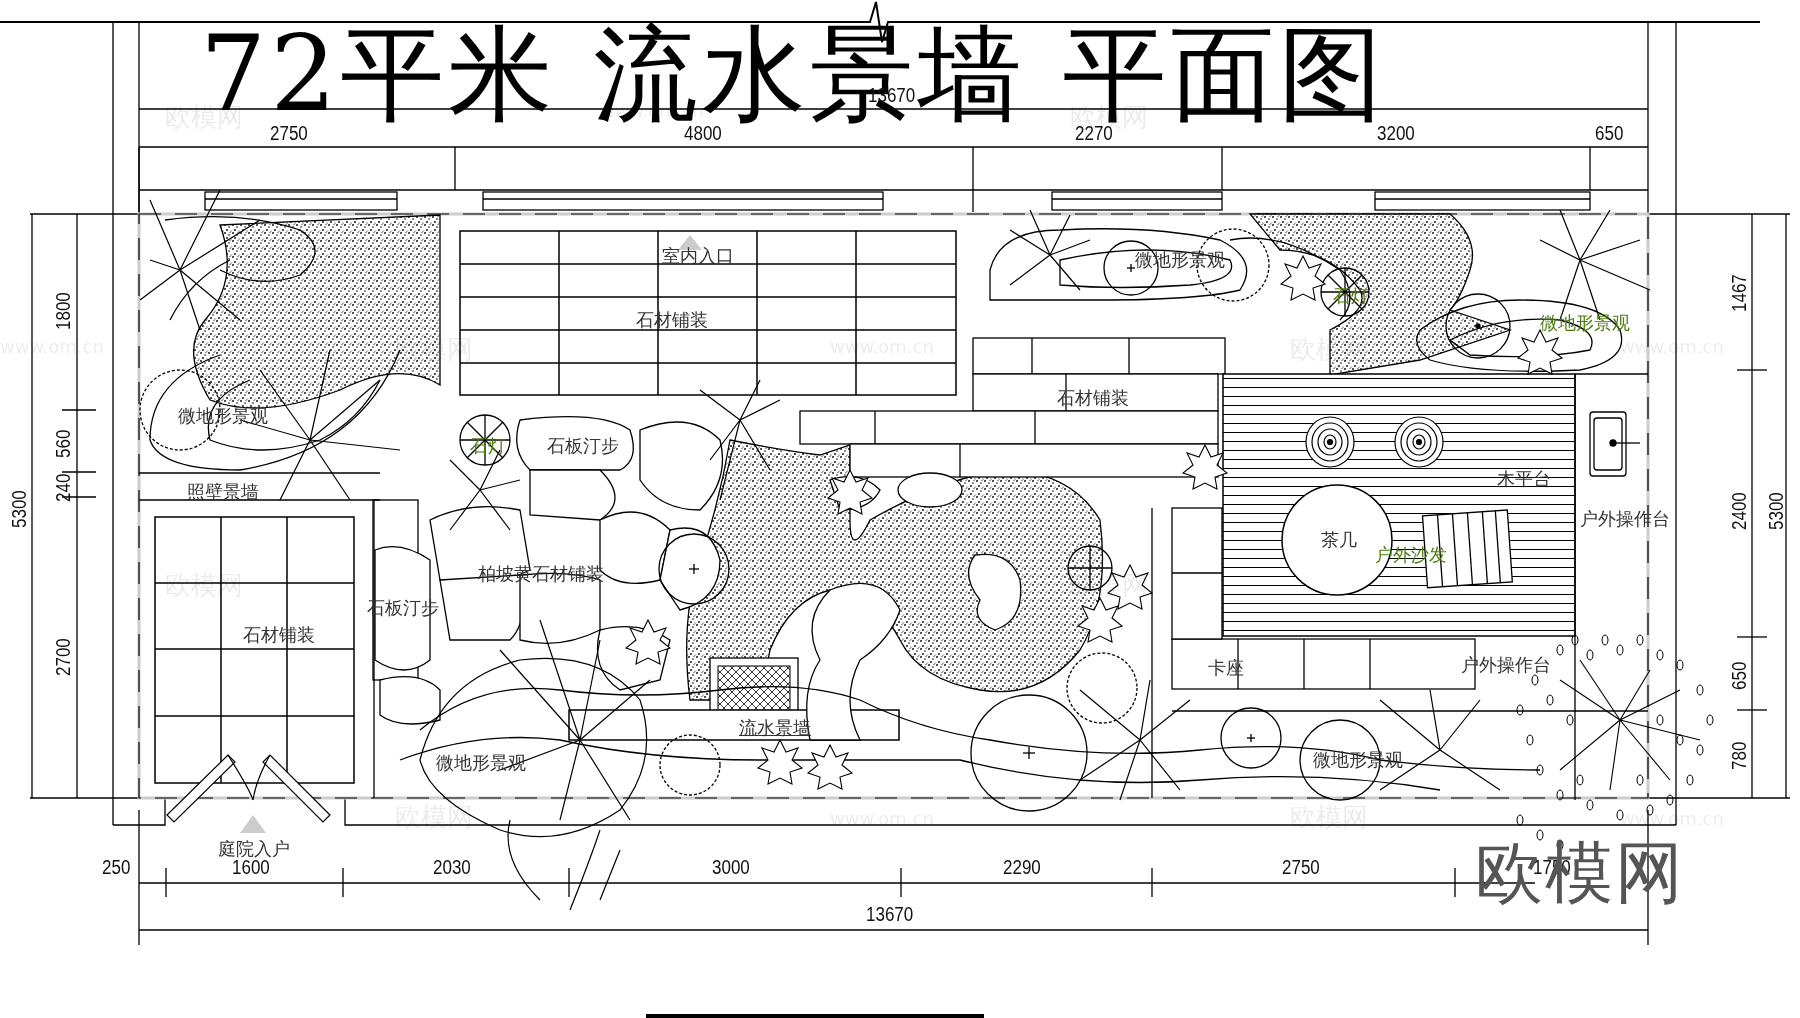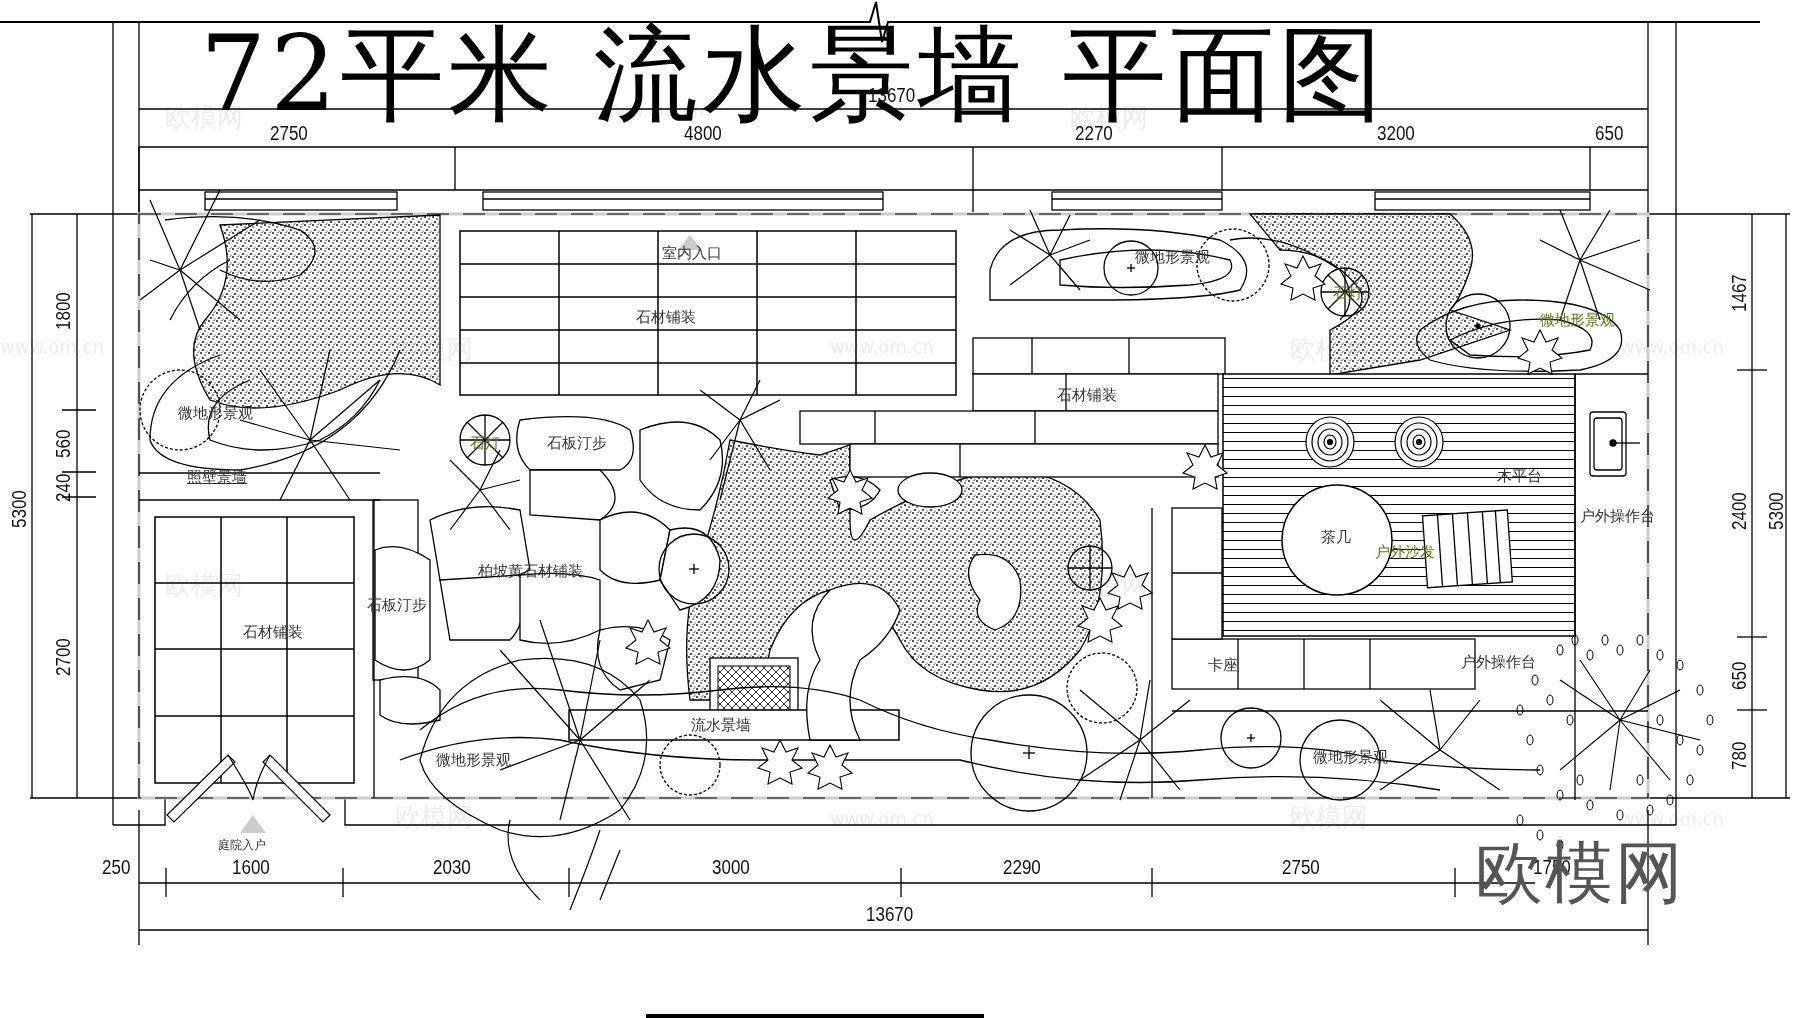--- a/index.html
+++ b/index.html
@@ -1,21 +1,21 @@
 <!DOCTYPE html>
 <html><head>
 <meta charset="utf-8">
 <style>
   html,body{margin:0;padding:0;background:#ffffff;}
   body{width:1800px;height:1018px;position:relative;overflow:hidden;font-family:"DejaVu Sans",sans-serif;}
   svg{position:absolute;left:0;top:0;}
   .title{position:absolute;left:200px;top:22px;font-family:"DejaVu Serif",serif;font-size:104px;letter-spacing:4px;color:#000;white-space:nowrap;line-height:1;font-weight:normal;}
   .dim{position:absolute;font-family:"Liberation Sans",sans-serif;font-size:20px;color:#111;white-space:nowrap;transform:scaleX(0.85);transform-origin:left top;}
   .dimv{position:absolute;font-family:"Liberation Sans",sans-serif;font-size:20px;color:#111;white-space:nowrap;transform:rotate(-90deg) scaleX(0.85);transform-origin:left top;}
-  .lbl{position:absolute;font-family:"DejaVu Serif",serif;font-size:15px;color:#333;white-space:nowrap;}
+  .lbl{position:absolute;font-family:"DejaVu Serif",serif;font-size:18px;color:#333;white-space:nowrap;}
   .lbl-g{color:#4d7c0f;}
   .wm{position:absolute;font-family:"DejaVu Sans",sans-serif;color:rgba(0,0,0,0.08);font-size:26px;white-space:nowrap;}
   .brand{position:absolute;left:1475px;top:828px;font-family:"DejaVu Sans",sans-serif;font-size:68px;color:#555;letter-spacing:2px;}
 </style>
 </head>
 <body>
 
 <svg width="1800" height="1018" viewBox="0 0 1800 1018" xmlns="http://www.w3.org/2000/svg">
   <defs>
     <pattern id="gravel" width="8" height="8" patternUnits="userSpaceOnUse">
@@ -376,32 +376,32 @@
 <div class="lbl" style="left:636px;top:308px;">石材铺装</div>
 <div class="lbl" style="left:1057px;top:386px;">石材铺装</div>
 <div class="lbl" style="left:243px;top:623px;">石材铺装</div>
 <div class="lbl" style="left:178px;top:404px;">微地形景观</div>
 <div class="lbl" style="left:1135px;top:248px;">微地形景观</div>
 <div class="lbl" style="left:436px;top:751px;">微地形景观</div>
 <div class="lbl" style="left:1313px;top:748px;">微地形景观</div>
 <div class="lbl lbl-g" style="left:1540px;top:311px;">微地形景观</div>
 <div class="lbl" style="left:547px;top:434px;">石板汀步</div>
 <div class="lbl" style="left:367px;top:596px;">石板汀步</div>
-<div class="lbl" style="left:187px;top:468px;text-decoration:underline;">照壁景墙</div>
+<div class="lbl" style="left:187px;top:480px;text-decoration:underline;">照壁景墙</div>
 <div class="lbl lbl-g" style="left:470px;top:434px;">石灯</div>
 <div class="lbl lbl-g" style="left:1333px;top:284px;">石灯</div>
 <div class="lbl" style="left:478px;top:562px;">柏坡黄石材铺装</div>
-<div class="lbl" style="left:691px;top:716px;">流水景墙</div>
+<div class="lbl" style="left:739px;top:716px;text-decoration:underline;">流水景墙</div>
 <div class="lbl" style="left:1497px;top:467px;">木平台</div>
 <div class="lbl" style="left:1321px;top:528px;">茶几</div>
 <div class="lbl lbl-g" style="left:1375px;top:543px;">户外沙发</div>
 <div class="lbl" style="left:1580px;top:507px;">户外操作台</div>
 <div class="lbl" style="left:1461px;top:653px;">户外操作台</div>
 <div class="lbl" style="left:1208px;top:656px;">卡座</div>
-<div class="lbl" style="left:218px;top:837px;font-size:12px;">庭院入户</div>
+<div class="lbl" style="left:218px;top:837px;font-size:18px;">庭院入户</div>
 
 <div class="wm" style="left:165px;top:100px;">欧模网</div>
 <div class="wm" style="left:1070px;top:100px;">欧模网</div>
 <div class="wm" style="left:395px;top:332px;">欧模网</div>
 <div class="wm" style="left:1290px;top:332px;">欧模网</div>
 <div class="wm" style="left:165px;top:568px;">欧模网</div>
 <div class="wm" style="left:1070px;top:568px;">欧模网</div>
 <div class="wm" style="left:395px;top:800px;">欧模网</div>
 <div class="wm" style="left:1290px;top:800px;">欧模网</div>
 <div class="wm" style="left:600px;top:100px;font-size:18px;">www.om.cn</div>

